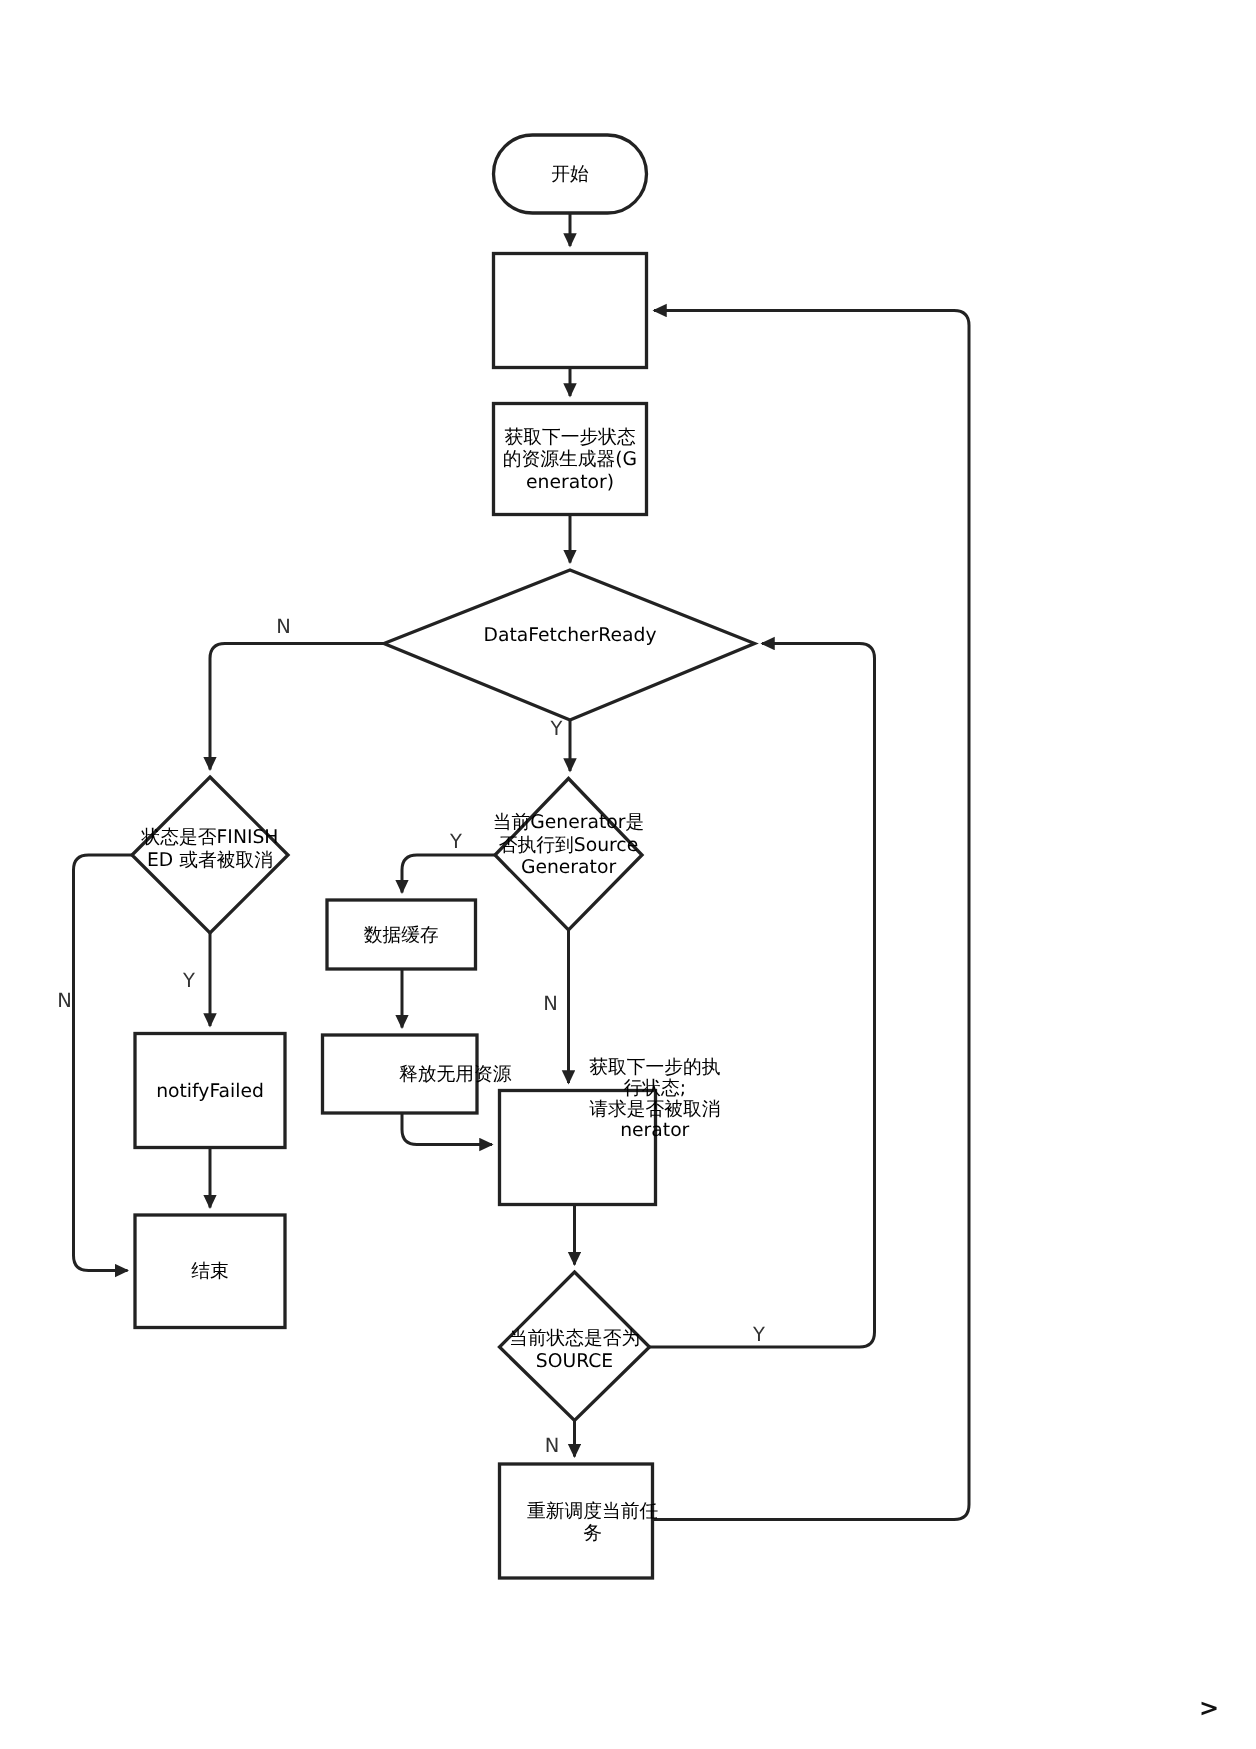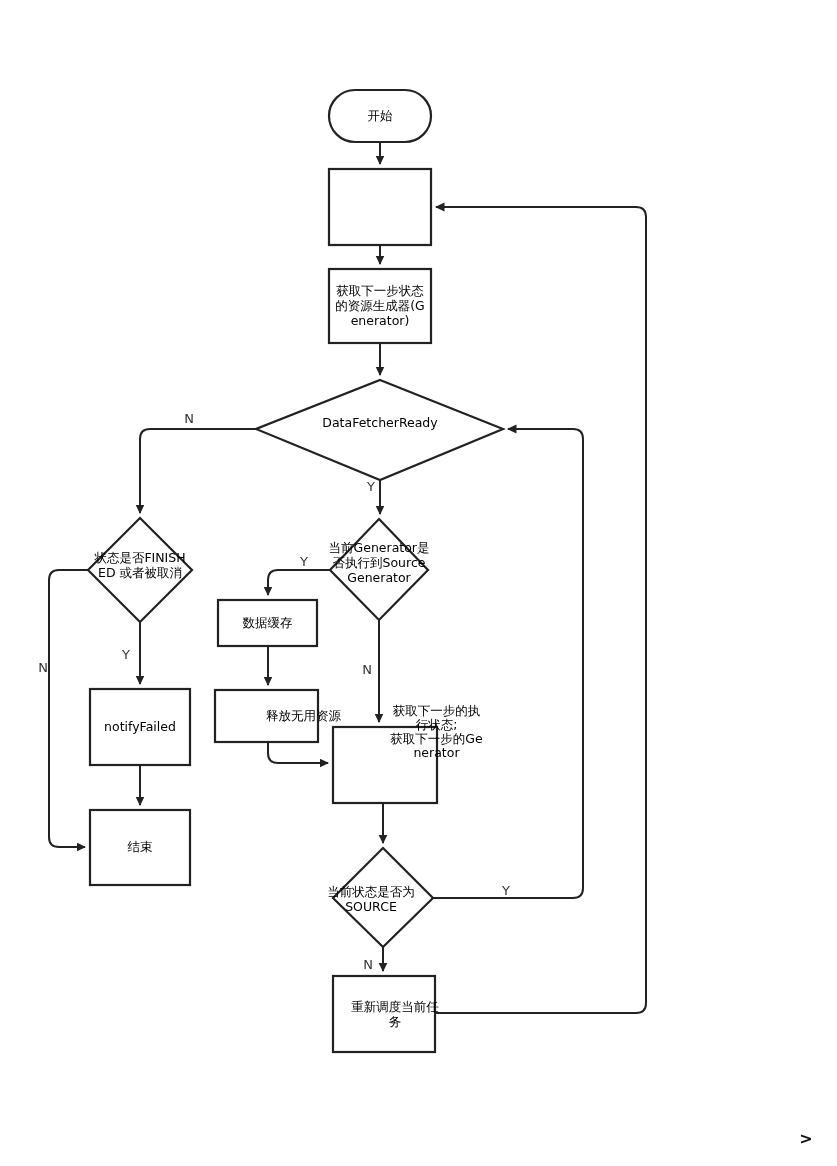--- a/index.html
+++ b/index.html
@@ -147,25 +147,25 @@
 
   <div class="lbl" style="left:314px; top:540px; width:130px;">
     <span>当前Generator是</span>
     <span>否执行到Source</span>
     <span>Generator</span>
   </div>
 
   <div class="lbl tight" style="left:333px; top:704px; width:127px;margin-left:40px;">
     <span>获取下一步的执</span>
     <span>行状态;</span>
-    <span>获取下一步的Ge</span>
+    <span>请求是否被取消</span>
     <span>nerator</span>
   </div>
 
-  <div class="lbl" style="left:306px; top:884px; width:130px;">
+  <div class="lbl" style="left:318px; top:884px; width:130px;">
     <span>当前状态是否为</span>
     <span>SOURCE</span>
   </div>
 
   <div class="lbl" style="left:333px; top:999px; width:124px;">
     <span>重新调度当前任</span>
     <span>务</span>
   </div>
 
   <span class="tag" style="left:181px; top:411px;">N</span>

